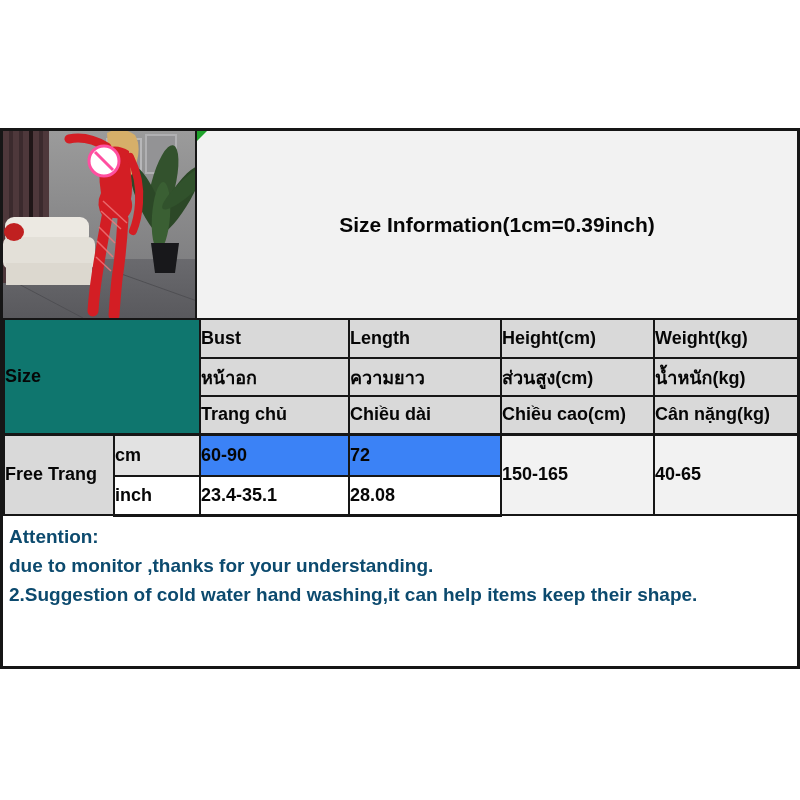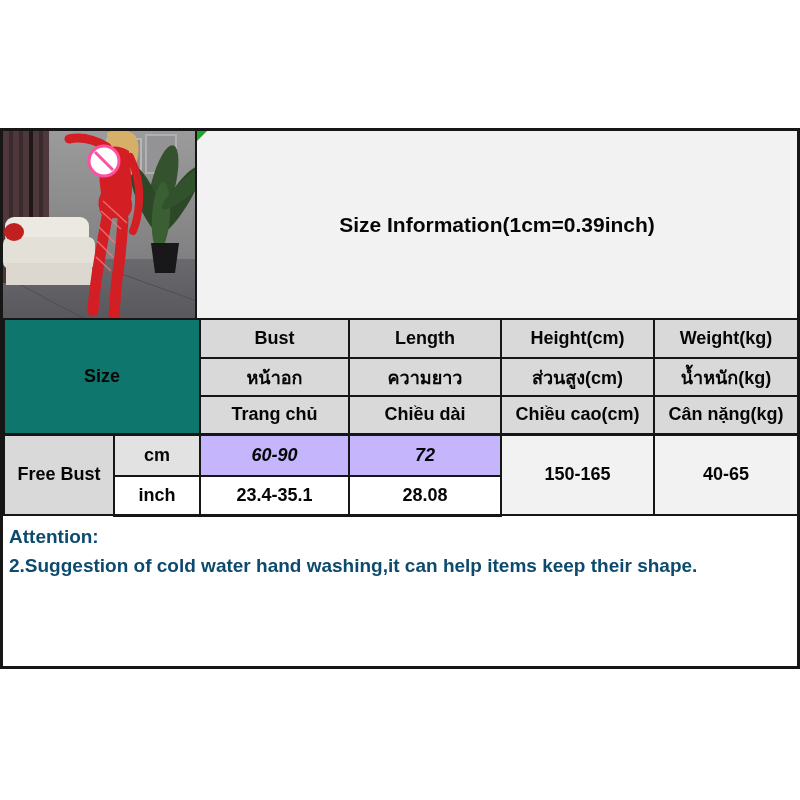--- a/index.html
+++ b/index.html
@@ -29,36 +29,36 @@
   }
   .corner-flag {
     position: absolute; left: 0; top: 0; width: 0; height: 0;
     border-top: 10px solid #1fa32b; border-right: 10px solid transparent;
   }
   .title-line { font-weight: bold; font-size: 21px; line-height: 31px; color: #060606; text-align: center; }
 
   table.size-table { width: 100%; border-collapse: collapse; table-layout: fixed; }
   table.size-table td {
     border: 2px solid #161616;
-    text-align: center; vertical-align: middle;
+    vertical-align: middle;
     font-weight: bold; font-size: 18px; color: #060606;
     overflow: hidden; white-space: nowrap;
   }
   tr.r-en  { height: 39px; }
   tr.r-th  { height: 38px; }
   tr.r-vi  { height: 38px; }
   tr.r-cm  { height: 42px; }
   tr.r-in  { height: 39px; }
 
   td.hdr   { background: #d9d9d9; }
   td.size-cell { background: #0f766e; font-size: 32px; }
   td.freesize  { background: #d9d9d9; font-size: 20px; }
   td.unit-cm   { background: #e2e2e2; margin-left: 20px; }
   td.unit-in   { background: #ffffff; }
-  td.val-cm    { background: #c4b5fd; font-style: italic; }
+  td.val-cm    { background: #3b82f6; }
   td.val-in    { background: #ffffff; }
   td.val-merge { background: #f2f2f2; }
   tr.r-cm td, tr.r-cm td.val-merge { border-top-width: 3px; }
   tr.r-in td { border-bottom-width: 3px; }
 
   .attention {
     padding: 5px 8px 0 6px;
     font-size: 19px; line-height: 29px; color: #0c4a6e;
     background: #ffffff;
     font-weight: bold;
@@ -161,33 +161,34 @@
       <td class="hdr">ส่วนสูง(cm)</td>
       <td class="hdr">น้ำหนัก(kg)</td>
     </tr>
     <tr class="r-vi">
       <td class="hdr">Trang chủ</td>
       <td class="hdr">Chiều dài</td>
       <td class="hdr">Chiều cao(cm)</td>
       <td class="hdr">Cân nặng(kg)</td>
     </tr>
     <tr class="r-cm">
-      <td class="freesize" rowspan="2">Free Bust</td>
+      <td class="freesize" rowspan="2">Free Trang</td>
       <td class="unit-cm">cm</td>
       <td class="val-cm">60-90</td>
       <td class="val-cm">72</td>
       <td class="val-merge" rowspan="2">150-165</td>
       <td class="val-merge" rowspan="2">40-65</td>
     </tr>
     <tr class="r-in">
       <td class="unit-in">inch</td>
       <td class="val-in">23.4-35.1</td>
       <td class="val-in">28.08</td>
     </tr>
   </tbody>
     </table>
 
   <div class="attention">
     <div class="line">Attention:</div>
+    <div class="line">due to monitor ,thanks for your understanding.</div>
     <div class="line">2.Suggestion of cold water hand washing,it can help items keep their shape.</div>
   </div>
 
 </div>
 
 </body></html>

